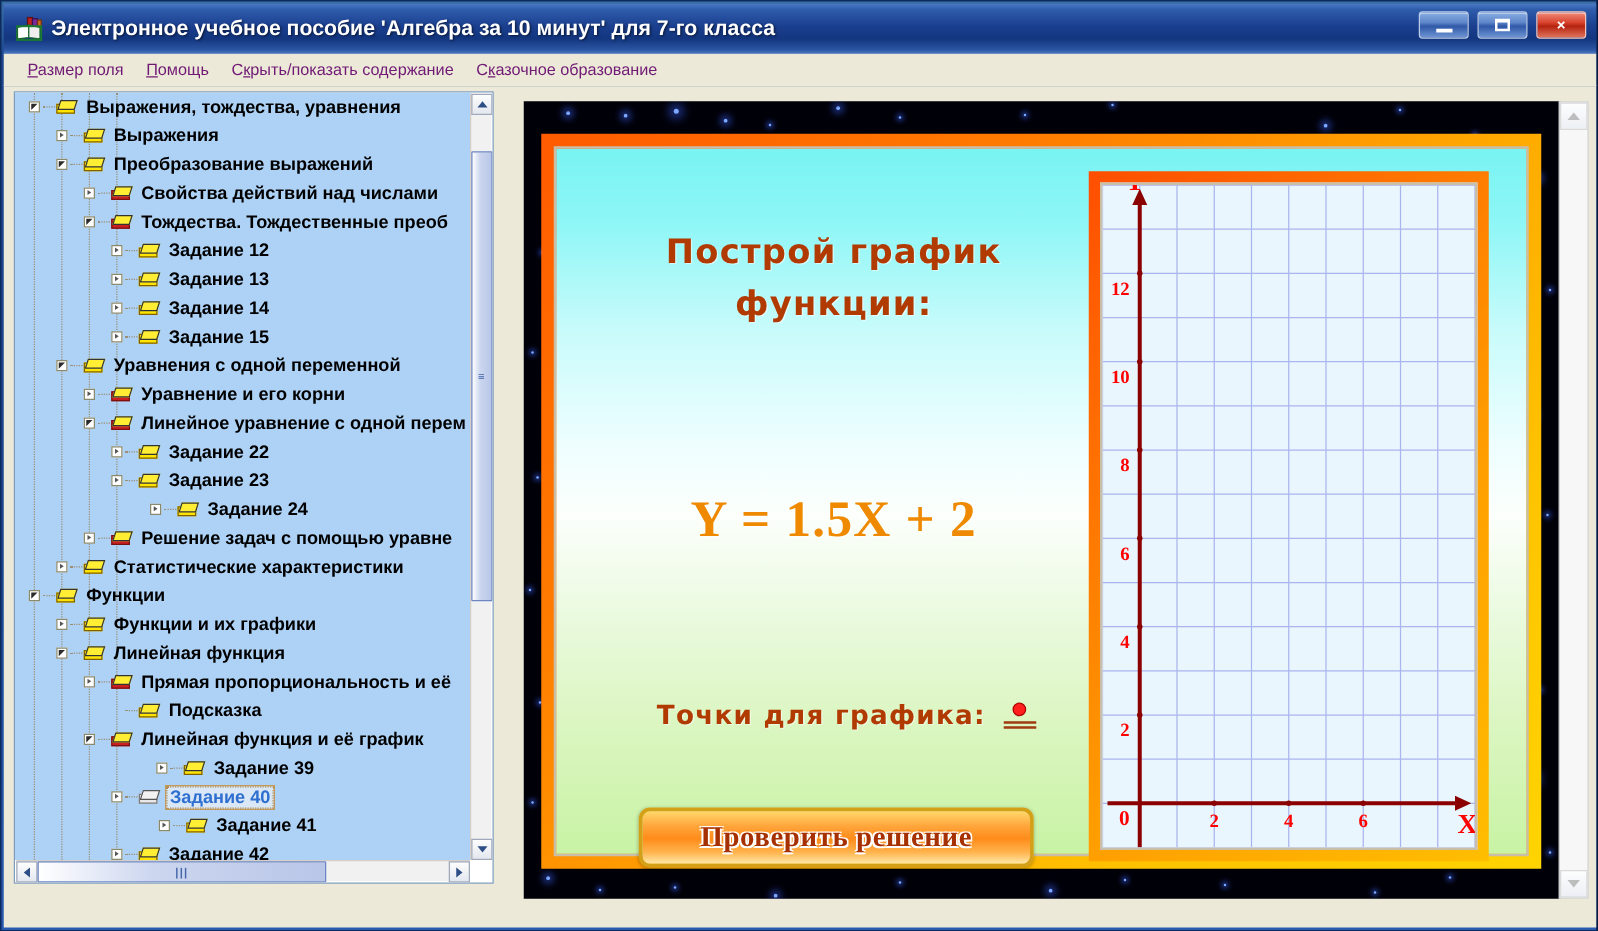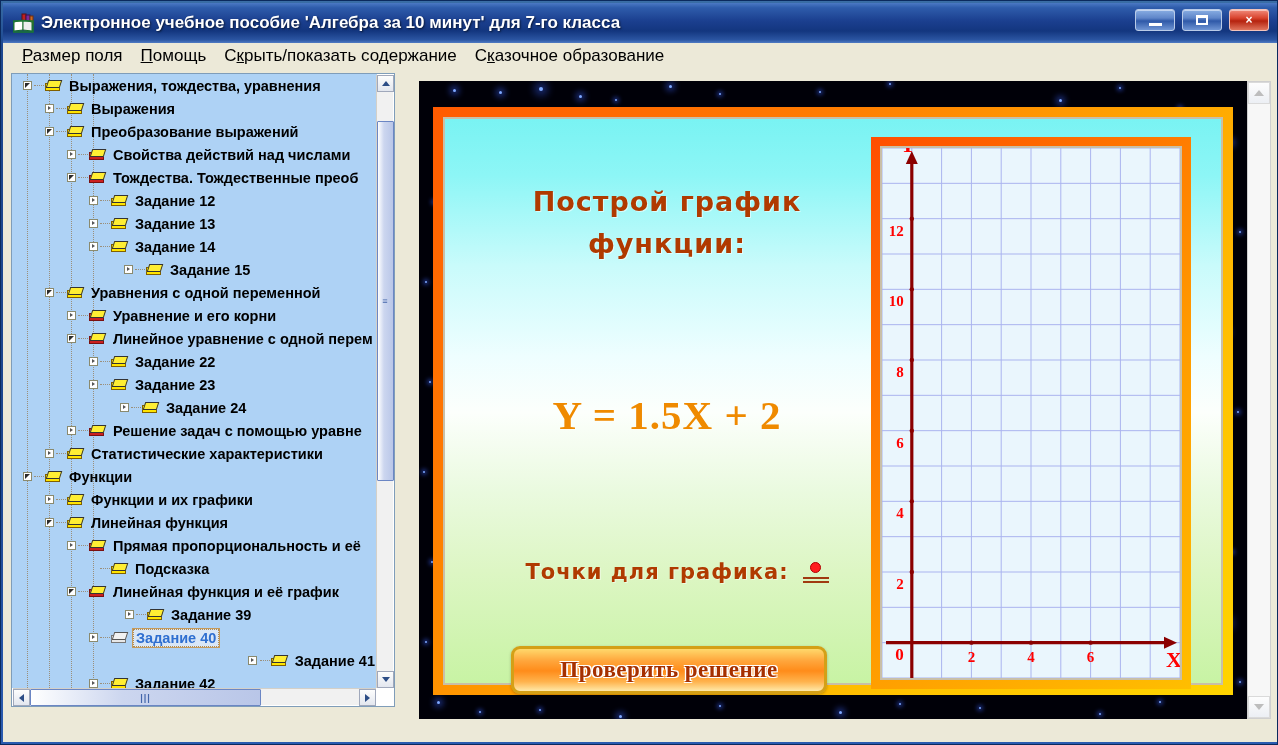--- a/index.html
+++ b/index.html
@@ -47,21 +47,21 @@
   .maxbox { width:12px; height:10px; border:2px solid #fff; border-top-width:3px; }
 
   
   #menubar {
     position:absolute; left:2px; top:42px; width:1274px; height:26px;
     background:#ece9d8;
     display:flex; align-items:center; padding-left:10px; gap:0px;
     border-bottom:1px solid #ece9d8;
   }
   .menu-item {
-    font-size:17px; color:#000000; padding:2px 9px; cursor:default;
+    font-size:13px; color:#701a75; padding:2px 9px; cursor:default;
     white-space:nowrap;
   }
   .menu-item u { text-decoration:underline; }
 
   
   #client {
     position:absolute; left:2px; top:68px; width:1274px; height:673px;
     background:#ece9d8;
   }
 
@@ -380,21 +380,21 @@
             </span>
             <span class="tdash"></span>
             <span class="ticon">
               <span class="bk">
                 <span class="pg"></span>
                 <span class="cv"></span>
               </span>
             </span>
             <span class="tlabel">Задание 14</span>
           </div>
-          <div class="tnode" style="padding-left: 74px; margin-left: 35px;">
+          <div class="tnode" style="padding-left: 74px;">
             <span class="tw">
               <span class="arrow-c"></span>
             </span>
             <span class="tdash"></span>
             <span class="ticon">
               <span class="bk">
                 <span class="pg"></span>
                 <span class="cv"></span>
               </span>
             </span>
@@ -599,21 +599,21 @@
             </span>
             <span class="tdash"></span>
             <span class="ticon">
               <span class="bk open">
                 <span class="pg"></span>
                 <span class="cv"></span>
               </span>
             </span>
             <span class="tlabel">Задание 40</span>
           </div>
-          <div class="tnode" style="padding-left: 112px; justify-content: flex-end;">
+          <div class="tnode" style="padding-left: 112px;">
             <span class="tw">
               <span class="arrow-c"></span>
             </span>
             <span class="tdash"></span>
             <span class="ticon">
               <span class="bk">
                 <span class="pg"></span>
                 <span class="cv"></span>
               </span>
             </span>

